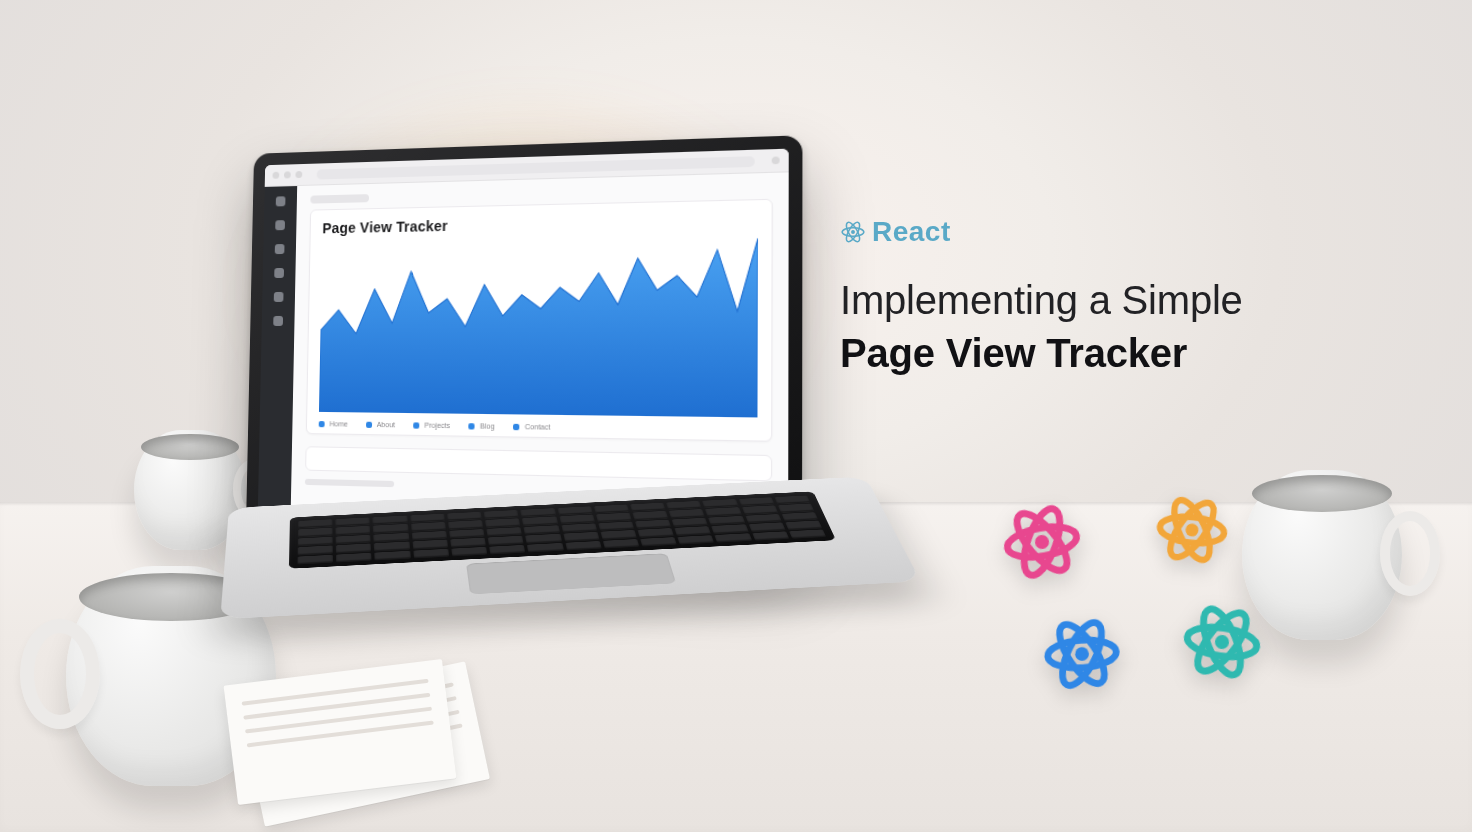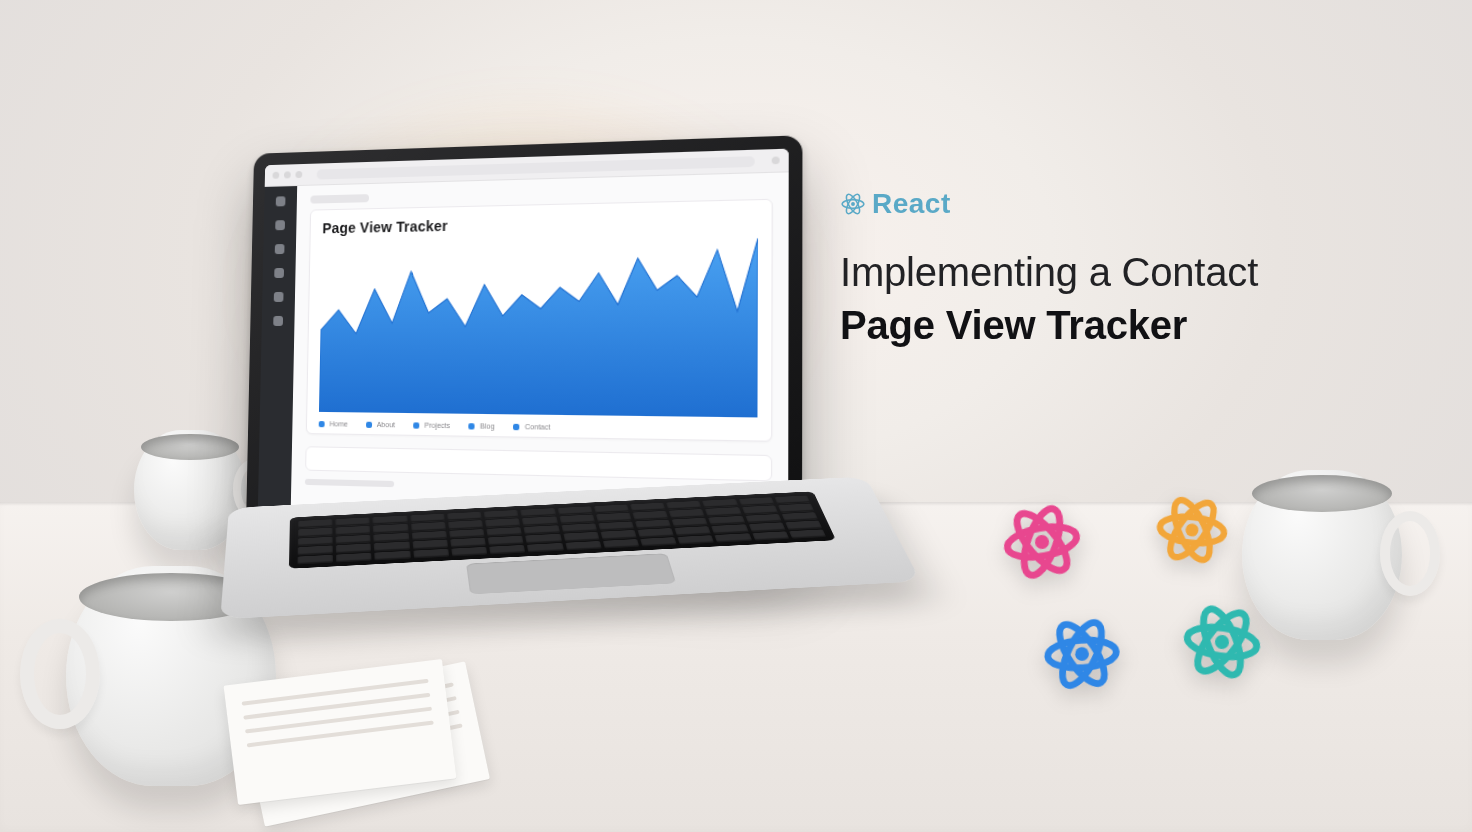--- a/index.html
+++ b/index.html
@@ -106,21 +106,21 @@
     background: linear-gradient(180deg, #1e1e20, #0d0d0e);
     box-shadow: inset 0 2px 6px rgba(255,255,255,0.05);
   }
   .keys { position:absolute; inset:8px; display:grid; grid-template-columns: repeat(14,1fr); grid-template-rows: repeat(5,1fr); gap:3px; }
   .keys span { background:#2b2b2d; border-radius:2px; box-shadow: inset 0 -2px 2px rgba(0,0,0,0.4), 0 1px 0 rgba(255,255,255,0.04); }
   .trackpad {
     position:absolute; left:50%; transform:translateX(-50%); top:134px; width:190px; height:56px;
     background:#bdbdbe; border-radius:8px; box-shadow: inset 0 1px 2px rgba(0,0,0,0.12);
   }
   
-  .rtext { position:absolute; left: 840px; top: 188px; width: 580px; color:#1a1a1c; }
+  .rtext { position:absolute; left: 840px; top: 216px; width: 580px; color:#1a1a1c; }
   .brand { display:flex; align-items:center; gap:6px; color:#5aa9c7; font-weight:600; font-size:28px; letter-spacing:0.5px; margin-bottom:26px; }
   .brand svg { width:26px; height:26px; }
   .headline { font-size:40px; line-height:1.32; color:#222225; font-weight:400; letter-spacing:-0.2px; }
   .headline b { font-weight:800; color:#111114; }
   
   .atoms { position:absolute; left: 1000px; top: 500px; width: 320px; height: 220px; }
   .atom { position:absolute; width:84px; height:84px; }
   .atom svg { width:100%; height:100%; filter: drop-shadow(0 8px 10px rgba(0,0,0,0.18)); }
   .atom.pink   { left: 0;    top: 0;   transform: rotate(-10deg); }
   .atom.yellow { left: 150px; top: -12px; transform: rotate(6deg) scale(0.92); }
@@ -312,21 +312,21 @@
         <g fill="none" stroke="#5aa9c7" stroke-width="1.4">
           <ellipse cx="12" cy="12" rx="10" ry="4"></ellipse>
           <ellipse cx="12" cy="12" rx="10" ry="4" transform="rotate(60 12 12)"></ellipse>
           <ellipse cx="12" cy="12" rx="10" ry="4" transform="rotate(120 12 12)"></ellipse>
         </g>
         <circle cx="12" cy="12" r="1.8" fill="#5aa9c7"></circle>
       </svg>
       <span>React</span>
     </div>
     <div class="headline">
-      <div>Implementing a Contact</div>
+      <div>Implementing a Simple</div>
       <div><b>Page View Tracker</b></div>
     </div>
   </div>
 
   <div class="atoms">
     <div class="atom pink">
       <svg viewBox="0 0 48 48">
           <g fill="none" stroke-width="4" stroke-linecap="round" stroke="#e8478f">
         <ellipse cx="24" cy="24" rx="20" ry="8"></ellipse>
             <ellipse cx="24" cy="24" rx="20" ry="8" transform="rotate(60 24 24)"></ellipse>

